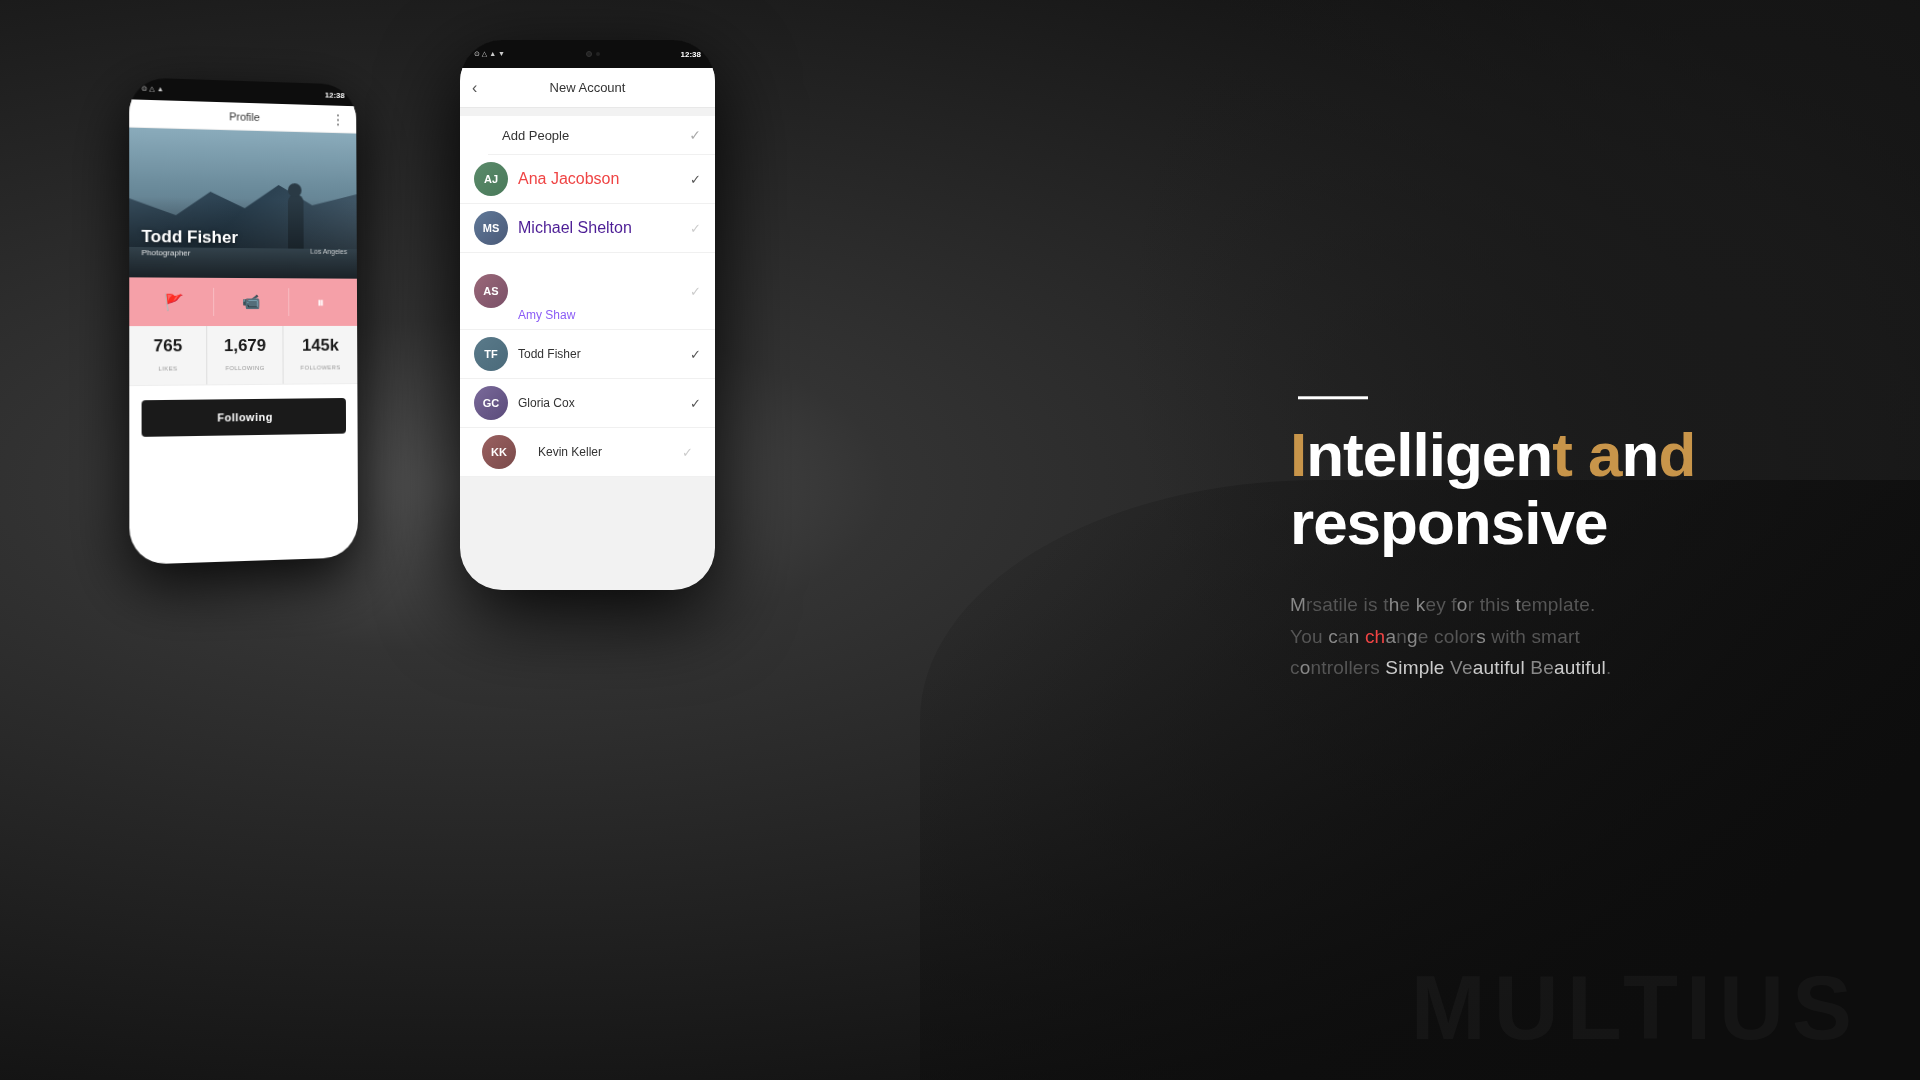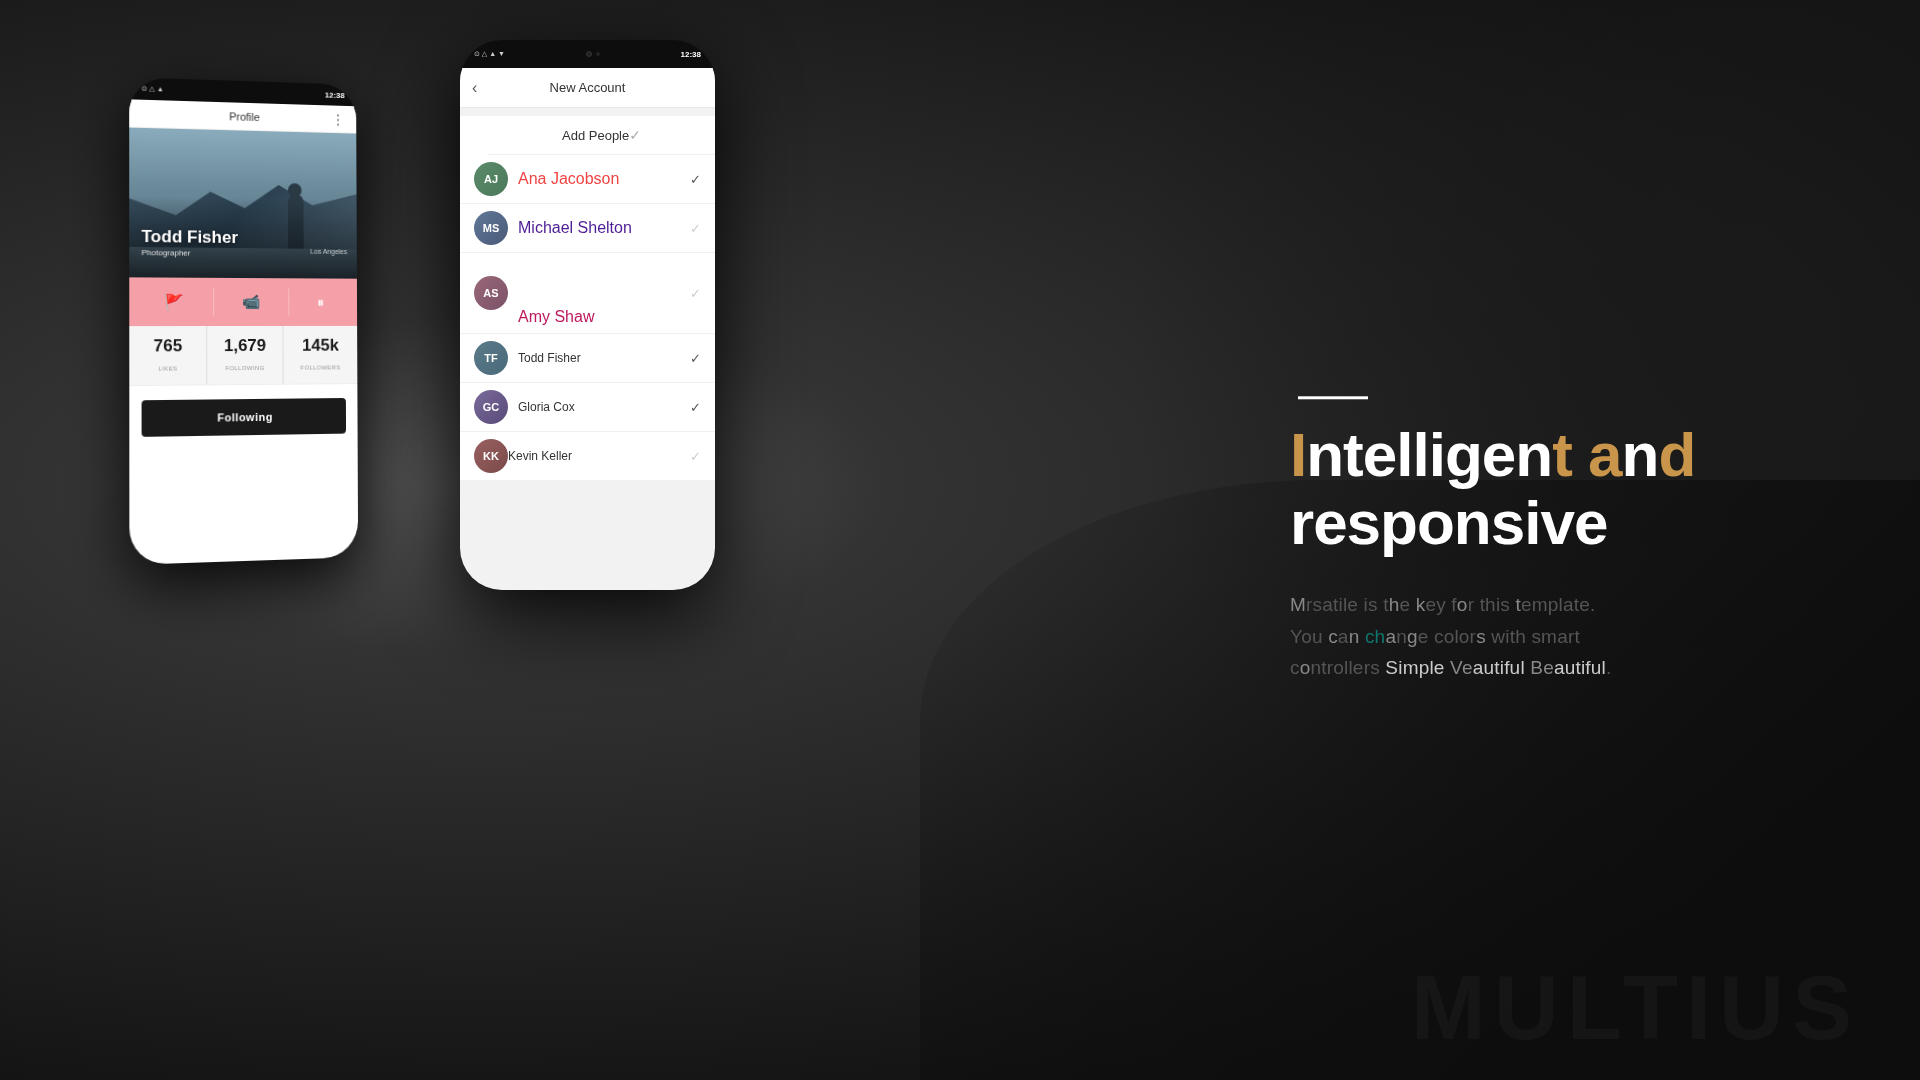--- a/index.html
+++ b/index.html
@@ -95,52 +95,52 @@
 
   <div style="position:absolute;top:28px;left:0;right:0;bottom:0;background:#f2f2f2;overflow:hidden;">
 
     <div style="background:#fff;height:40px;display:flex;align-items:center;justify-content:center;border-bottom:1px solid #e8e8e8;position:relative;">
       <span style="position:absolute;left:12px;font-size:16px;color:#555;">‹</span>
       <span style="font-size:13px;color:#333;font-weight:500;">New Account</span>
     </div>
 
     <div style="background:#fff;margin-top:8px;">
 
-      <div style="display:flex;justify-content:center;align-items:center;padding:11px 14px;border-bottom:1px solid #f0f0f0;margin-left:28px;">
+      <div style="display:flex;justify-content:space-between;align-items:center;padding:11px 14px;border-bottom:1px solid #f0f0f0;margin-left:28px;">
         <span style="font-size:13px;font-weight:500;color:#333;">Add People</span>
         <span style="color:#aaa;font-size:14px;">✓</span>
       </div>
 
       <div id="people-list">
           <div style="display: flex; align-items: center; padding: 7px 14px; border-bottom: 1px solid rgb(240, 240, 240); background: rgb(255, 255, 255); gap: 10px; cursor: pointer;">
             <div style="width: 34px; height: 34px; border-radius: 50%; background: linear-gradient(135deg, rgb(90, 138, 106), rgb(74, 122, 90)); flex-shrink: 0; display: flex; align-items: center; justify-content: center; font-size: 11px; font-weight: 700; color: rgb(255, 255, 255);">AJ</div>
             <span style="flex: 1 1 0%; font-size: 16px; color: #ef4444;">Ana Jacobson</span>
             <span style="font-size: 13px; color: rgb(85, 85, 85);">✓</span>
           </div>
           <div style="display: flex; align-items: center; padding: 7px 14px; border-bottom: 1px solid rgb(240, 240, 240); background: rgb(255, 255, 255); gap: 10px; cursor: pointer;">
             <div style="width: 34px; height: 34px; border-radius: 50%; background: linear-gradient(135deg, rgb(96, 120, 152), rgb(74, 90, 120)); flex-shrink: 0; display: flex; align-items: center; justify-content: center; font-size: 11px; font-weight: 700; color: rgb(255, 255, 255);">MS</div>
             <span style="flex: 1 1 0%; font-size: 16px; color: #4c1d95;">Michael Shelton</span>
             <span style="font-size: 13px; color: rgb(204, 204, 204);">✓</span>
           </div>
           <div style="display: flex; align-items: center; padding: 7px 14px; border-bottom: 1px solid rgb(240, 240, 240); background: rgb(255, 255, 255); gap: 10px; cursor: pointer;">
             <div style="width: 34px; height: 34px; border-radius: 50%; background: linear-gradient(135deg, rgb(154, 104, 120), rgb(122, 80, 104)); flex-shrink: 0; display: flex; align-items: center; justify-content: center; font-size: 11px; font-weight: 700; color: rgb(255, 255, 255);">AS</div>
-            <span style="flex: 1 1 0%; font-size: 16px; color: #be185d; margin-top: 48px;">Amy Shaw</span>
+            <span style="flex: 1 1 0%; font-size: 12px; color: #8b5cf6; margin-top: 48px;">Amy Shaw</span>
             <span style="font-size: 13px; color: rgb(204, 204, 204);">✓</span>
           </div>
           <div style="display: flex; align-items: center; padding: 7px 14px; border-bottom: 1px solid rgb(240, 240, 240); background: rgb(255, 255, 255); gap: 10px; cursor: pointer;">
             <div style="width: 34px; height: 34px; border-radius: 50%; background: linear-gradient(135deg, rgb(90, 122, 138), rgb(74, 106, 122)); flex-shrink: 0; display: flex; align-items: center; justify-content: center; font-size: 11px; font-weight: 700; color: rgb(255, 255, 255);">TF</div>
             <span style="flex: 1 1 0%; font-size: 12px; color: rgb(51, 51, 51);">Todd Fisher</span>
             <span style="font-size: 13px; color: rgb(85, 85, 85);">✓</span>
           </div>
           <div style="display: flex; align-items: center; padding: 7px 14px; border-bottom: 1px solid rgb(240, 240, 240); background: rgb(255, 255, 255); gap: 10px; cursor: pointer;">
             <div style="width: 34px; height: 34px; border-radius: 50%; background: linear-gradient(135deg, rgb(122, 106, 154), rgb(90, 74, 122)); flex-shrink: 0; display: flex; align-items: center; justify-content: center; font-size: 11px; font-weight: 700; color: rgb(255, 255, 255);">GC</div>
             <span style="flex: 1 1 0%; font-size: 12px; color: rgb(51, 51, 51);">Gloria Cox</span>
             <span style="font-size: 13px; color: rgb(85, 85, 85);">✓</span>
           </div>
-          <div style="display: flex; align-items: center; padding: 7px 14px; border-bottom: 1px solid rgb(240, 240, 240); background: rgb(255, 255, 255); gap: 0; cursor: pointer;">
+          <div style="display: flex; align-items: center; padding: 7px 22px; border-bottom: 1px solid rgb(240, 240, 240); background: rgb(255, 255, 255); gap: 22px; cursor: pointer;">
             <div style="width: 34px; height: 34px; border-radius: 50%; background: linear-gradient(135deg, rgb(154, 96, 96), rgb(122, 74, 74)); flex-shrink: 0; display: flex; align-items: center; justify-content: center; font-size: 11px; font-weight: 700; color: rgb(255, 255, 255);">KK</div>
             <span style="flex: 1 1 0%; font-size: 12px; color: rgb(51, 51, 51);">Kevin Keller</span>
             <span style="font-size: 13px; color: rgb(204, 204, 204);">✓</span>
           </div>
         </div>
 
     </div>
 
 
   </div>
@@ -150,19 +150,19 @@
 
   <div style="width:70px;height:3px;background:#fff;margin-bottom:22px;margin-left:8px;"></div>
 
   <h1 style="font-size:62px;font-weight:900;color:#fff;line-height:1.1;margin-bottom:32px;letter-spacing:-1px;">
     <span style="color:#c8954a;">I</span><span>ntelligen</span><span style="color:#c8954a;">t</span><span> </span><span style="color:#c8954a;">a</span><span>n</span><span style="color:#c8954a;">d</span><br>
     <span>responsive</span>
   </h1>
 
   <p style="font-size:19px;color:#555;line-height:1.65;letter-spacing:0.2px;">
     <span style="color:#888;">M</span><span style="color:#555;">rsatile is t</span><span style="color:#888;">h</span><span style="color:#555;">e </span><span style="color:#888;">k</span><span style="color:#555;">ey f</span><span style="color:#888;">o</span><span style="color:#555;">r this </span><span style="color:#888;">t</span><span style="color:#555;">emplate.<br>
-    You </span><span style="color:#888;">c</span><span style="color:#555;">a</span><span style="color:#888;">n</span><span style="color:#0f766e;text-align:right;"> ch</span><span style="color:#888;">a</span><span style="color:#555;">n</span><span style="color:#888;">g</span><span style="color:#555;">e color</span><span style="color:#888;">s</span><span style="color:#555;"> with smart<br>
+    You </span><span style="color:#888;">c</span><span style="color:#555;">a</span><span style="color:#888;">n</span><span style="color:#ef4444;text-align:right;"> ch</span><span style="color:#888;">a</span><span style="color:#555;">n</span><span style="color:#888;">g</span><span style="color:#555;">e color</span><span style="color:#888;">s</span><span style="color:#555;"> with smart<br>
     c</span><span style="color:#888;">o</span><span style="color:#555;">ntrollers </span><span style="color:#ccc;">Simple</span><span style="color:#555;"> </span><span style="color:#888;">Ve</span><span style="color:#ccc;">autiful</span><span style="color:#555;"> </span><span style="color:#888;">Be</span><span style="color:#ccc;">autiful</span><span style="color:#555;">.</span>
   </p>
 
 </div>
 
 <div style="position:absolute;bottom:20px;right:60px;font-size:90px;font-weight:900;color:rgba(255,255,255,0.035);letter-spacing:8px;user-select:none;">MULTIUS</div>
 
 </body></html>

